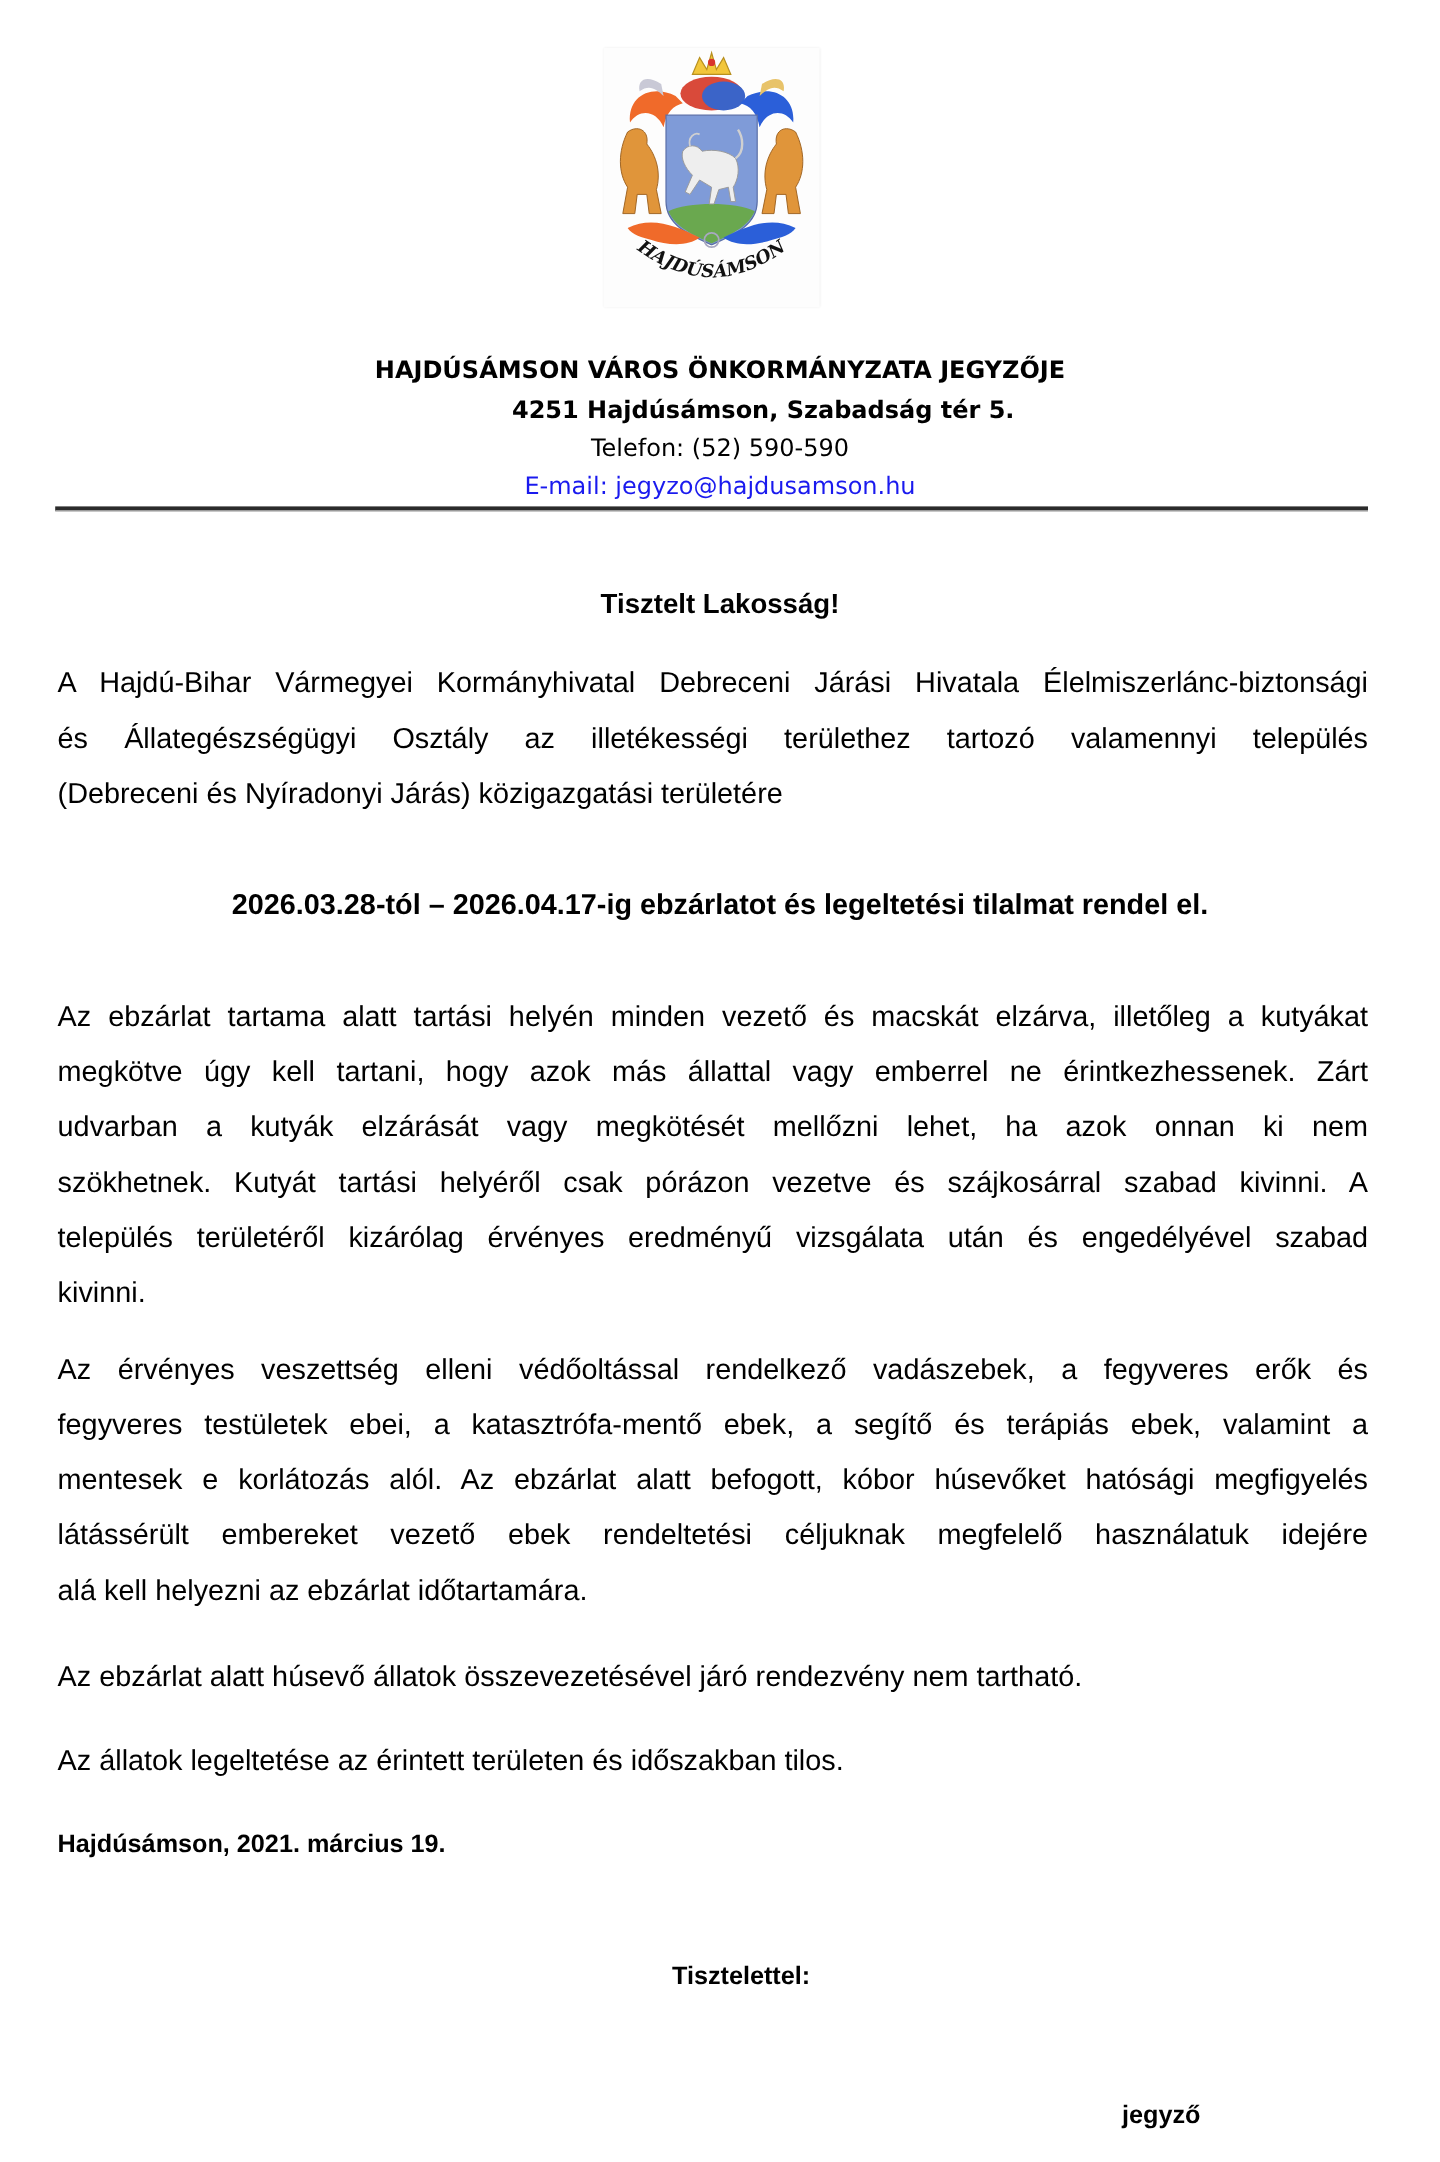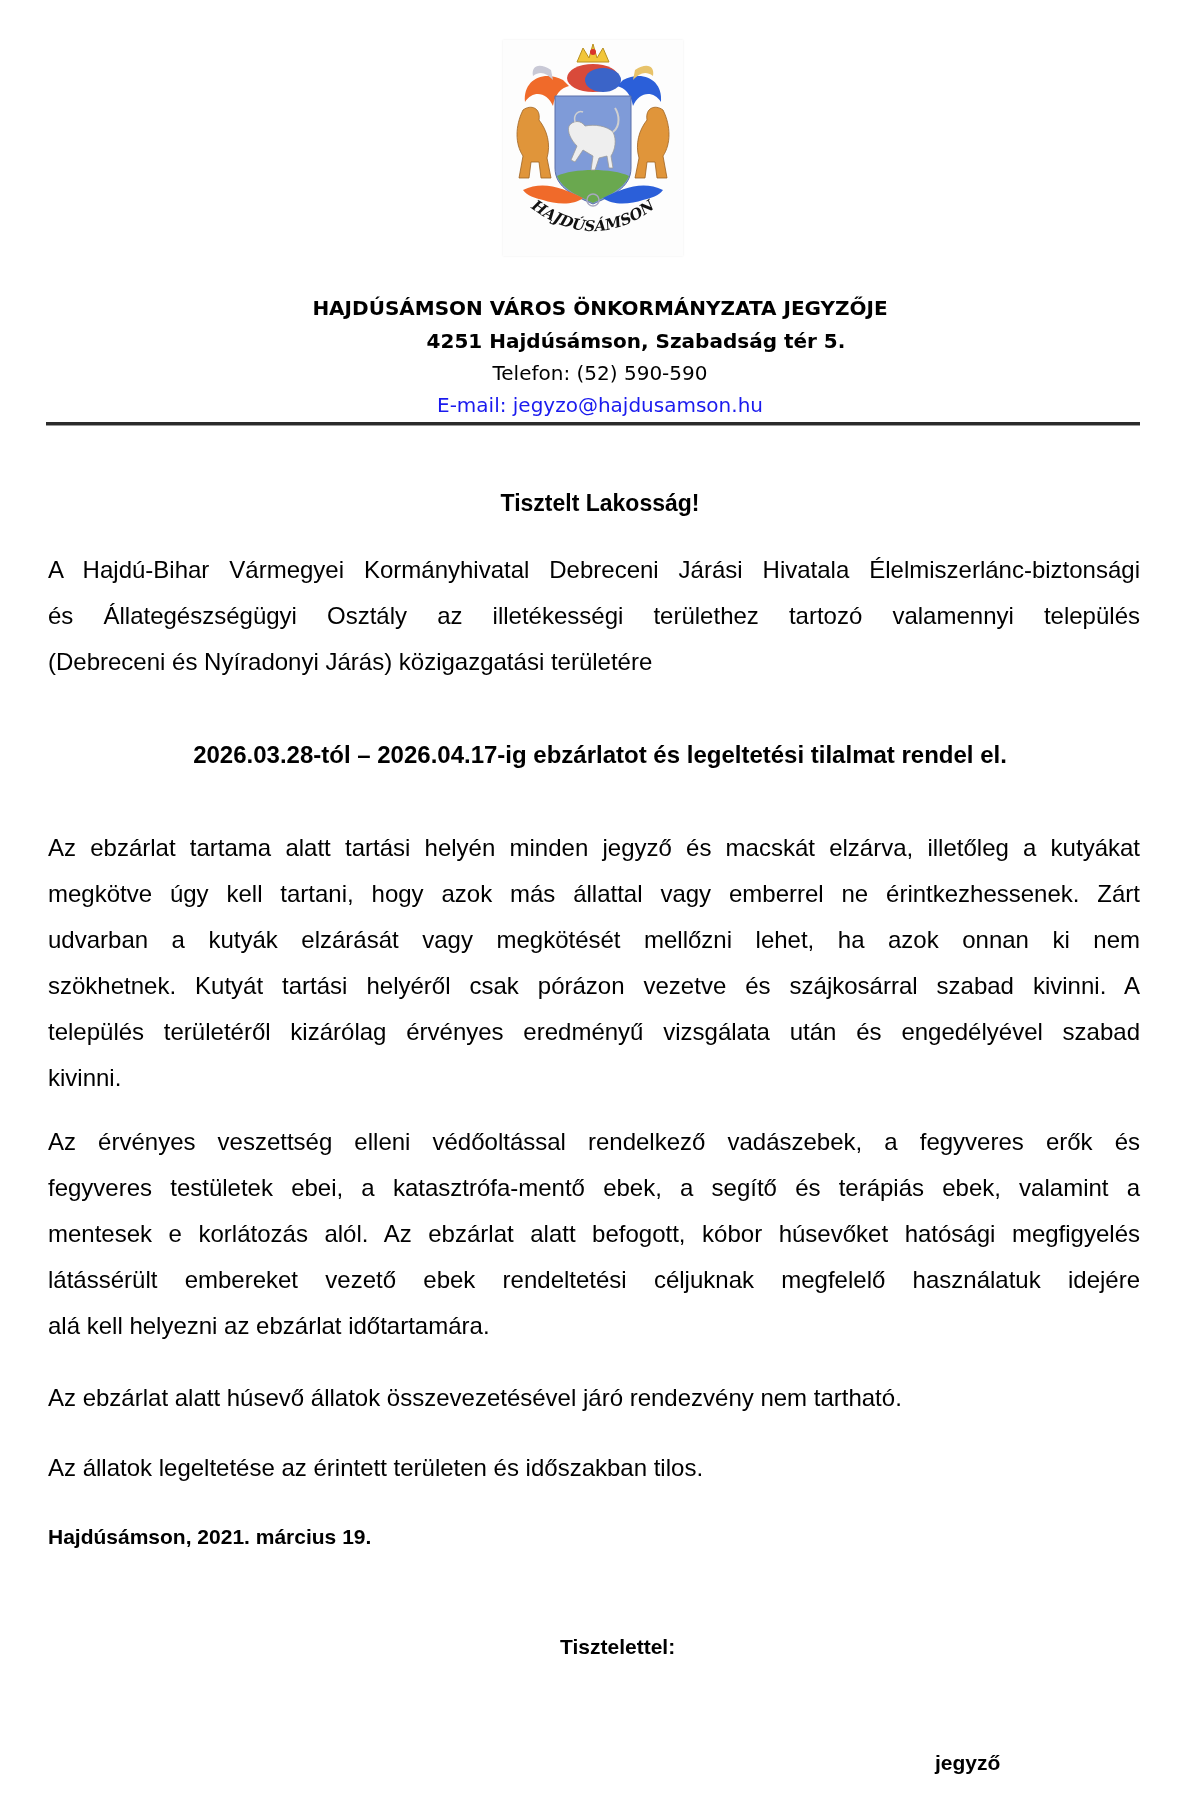--- a/index.html
+++ b/index.html
@@ -68,21 +68,21 @@
 
 <div class="abs para" style="top:547px;">
   <span class="line">A Hajdú-Bihar Vármegyei Kormányhivatal Debreceni Járási Hivatala Élelmiszerlánc-biztonsági</span>
   <span class="line">és Állategészségügyi Osztály az illetékességi területhez tartozó valamennyi település</span>
   <span class="line last">(Debreceni és Nyíradonyi Járás) közigazgatási területére</span>
 </div>
 
 <div class="abs center-bold" style="top:741px;">2026.03.28-tól – 2026.04.17-ig ebzárlatot és legeltetési tilalmat rendel el.</div>
 
 <div class="abs para" style="top:825px;">
-  <span class="line">Az ebzárlat tartama alatt tartási helyén minden jegyző és macskát elzárva, illetőleg a kutyákat</span>
+  <span class="line">Az ebzárlat tartama alatt tartási helyén minden vezető és macskát elzárva, illetőleg a kutyákat</span>
   <span class="line">megkötve úgy kell tartani, hogy azok más állattal vagy emberrel ne érintkezhessenek. Zárt</span>
   <span class="line">udvarban a kutyák elzárását vagy megkötését mellőzni lehet, ha azok onnan ki nem</span>
   <span class="line">szökhetnek. Kutyát tartási helyéről csak pórázon vezetve és szájkosárral szabad kivinni. A</span>
   <span class="line">település területéről kizárólag érvényes eredményű vizsgálata után és engedélyével szabad</span>
   <span class="line last">kivinni.</span>
 </div>
 
 <div class="abs para" style="top:1119px;">
   <span class="line">Az érvényes veszettség elleni védőoltással rendelkező vadászebek, a fegyveres erők és</span>
   <span class="line">fegyveres testületek ebei, a katasztrófa-mentő ebek, a segítő és terápiás ebek, valamint a</span>

